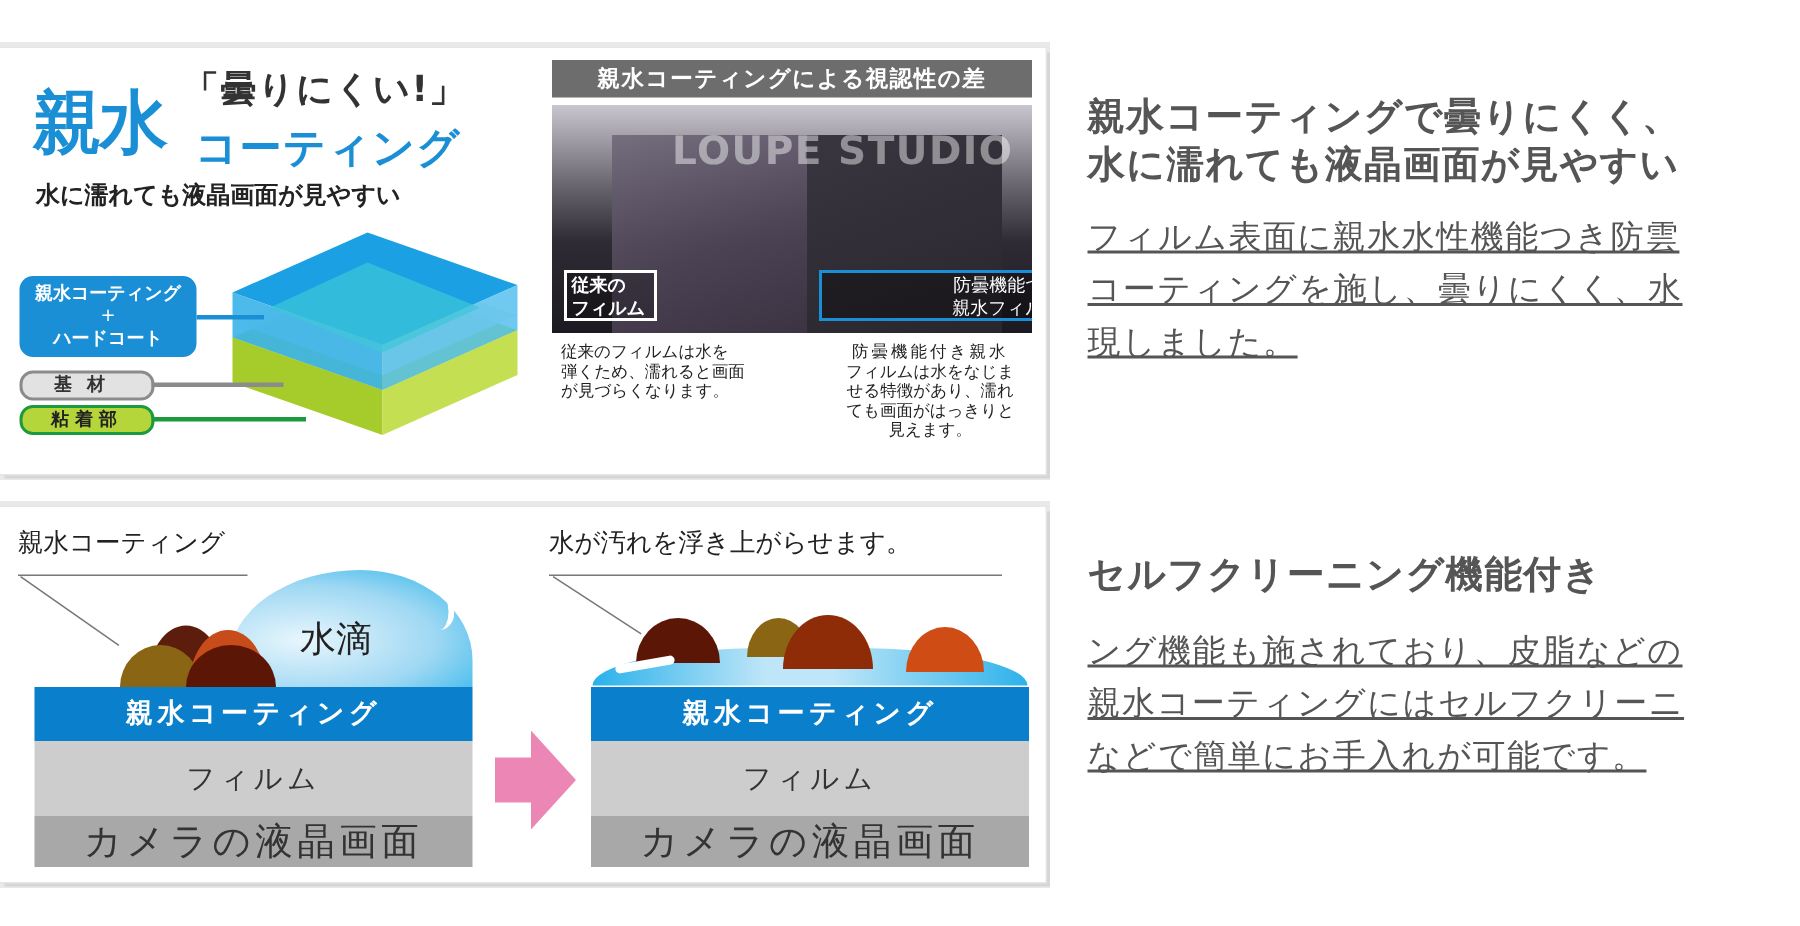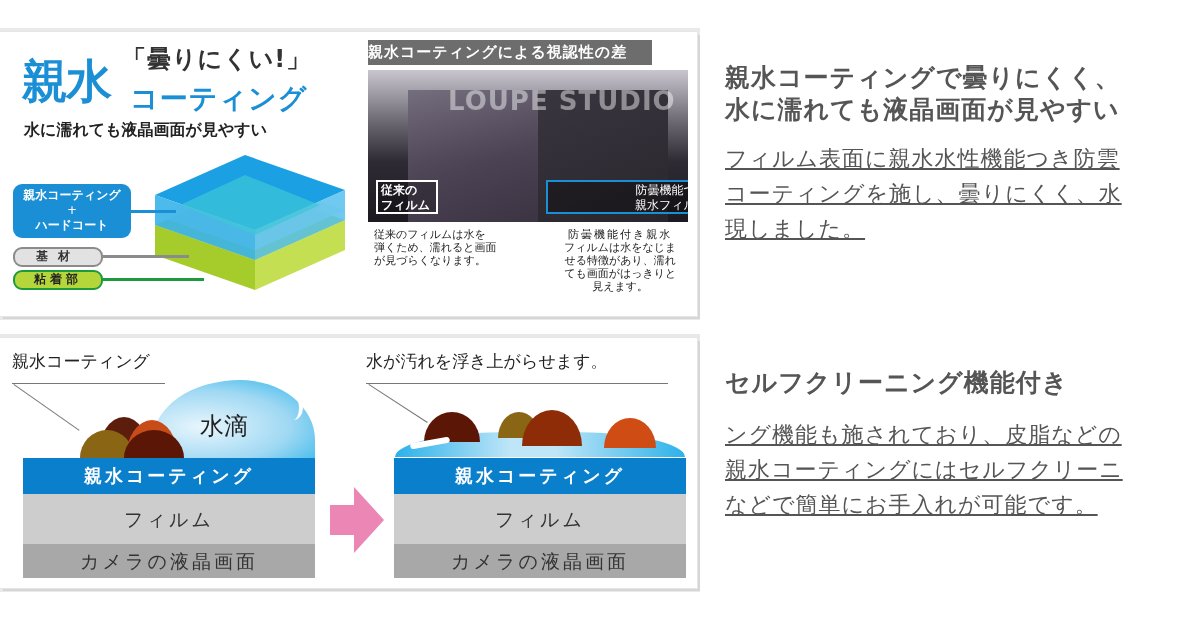--- a/index.html
+++ b/index.html
@@ -23,42 +23,42 @@
 
   .layer-label {
     position: absolute; font-weight: bold; text-align: center; border-radius: 9px;
   }
   .ll-coat { left: 13px; top: 184px; width: 118px; height: 54px; background: #1a8fd6; color: #fff; font-size: 12px; line-height: 15px; padding-top: 4px; box-sizing: border-box; }
   .ll-base { left: 13px; top: 247px; width: 86px; height: 16px; background: #e2e2e2; border: 2px solid #8b8b8b; color: #333; font-size: 12px; line-height: 14px; letter-spacing: 10px; }
   .ll-adh { left: 13px; top: 270px; width: 86px; height: 16px; background: #b5d63b; border: 2px solid #1d9a3d; color: #222; font-size: 12px; line-height: 14px; letter-spacing: 4px; }
   .leader { position: absolute; height: 3px; }
 
   
-  .photo-title { position: absolute; left: 368px; top: 40px; width: 284px; height: 25px; background: #6d6d6d; color: #fff; font-size: 15px; font-weight: bold; text-align: left; line-height: 25px; letter-spacing: 1px; }
+  .photo-title { position: absolute; left: 368px; top: 40px; width: 320px; height: 25px; background: #6d6d6d; color: #fff; font-size: 15px; font-weight: bold; text-align: center; line-height: 25px; letter-spacing: 1px; }
   .photo { position: absolute; left: 368px; top: 70px; width: 320px; height: 152px; overflow: hidden;
     background: linear-gradient(180deg, #c9c6cf 0%, #6a6670 35%, #2f2b35 60%, #1c1a20 100%); }
   .photo-screen-left { position: absolute; left: 40px; top: 20px; width: 130px; height: 150px; background: linear-gradient(160deg, #6f6878 0%, #4f4658 50%, #3b3342 100%); opacity: .9; }
   .photo-screen-right { position: absolute; left: 170px; top: 20px; width: 130px; height: 150px; background: linear-gradient(160deg, #3a3640 0%, #27242b 100%); }
   .watermark { position: absolute; left: 80px; top: 16px; font-size: 26px; color: rgba(255,255,255,.45); font-weight: bold; letter-spacing: 1px; white-space: nowrap; }
   .photo-tag-left { position: absolute; left: 8px; top: 110px; width: 62px; height: 34px; border: 2px solid #fff; color: #fff; font-size: 12px; font-weight: bold; line-height: 15px; padding: 1px 3px; box-sizing: border-box; background: rgba(0,0,0,.25); }
   .photo-tag-right { position: absolute; left: 178px; top: 110px; width: 164px; height: 34px; border: 2px solid #1a8fd6; color: #fff; font-size: 12px; font-weight: normal; line-height: 15px; text-align: right; padding-top: 1px; box-sizing: border-box; background: rgba(0,0,0,.35); }
   .photo-cap { position: absolute; top: 228px; font-size: 11px; line-height: 13px; color: #222; }
 
   
   .r-head { position: absolute; left: 725px; font-size: 25px; font-weight: bold; color: #555; line-height: 32px; letter-spacing: 1px; }
   .r-body { position: absolute; left: 725px; width: 460px; font-size: 22px; color: #555; line-height: 35px; letter-spacing: 1px; text-decoration: underline; }
 
   
   .callout { position: absolute; font-size: 17px; color: #222; }
   .uline { position: absolute; height: 1px; background: #777; }
   .diag-line { position: absolute; height: 1px; background: #777; transform-origin: 0 0; }
   .stack-coat, .stack-film, .stack-lcd { position: absolute; text-align: center; }
   .stack-coat { background: #0a7fcc; color: #fff; font-size: 18px; font-weight: bold; letter-spacing: 3px; }
   .stack-film { background: #cdcdcd; color: #333; font-size: 19px; letter-spacing: 3px; }
-  .stack-lcd { background: #a8a8a8; color: #333; font-size: 19px; letter-spacing: 3px; }
+  .stack-lcd { background: #a8a8a8; color: #333; font-size: 25px; letter-spacing: 3px; }
   .blob { position: absolute; border-radius: 50% 50% 0 0 / 100% 100% 0 0; }
   .droplet { position: absolute; left: 153px; top: 380px; width: 162px; height: 78px;
     border-radius: 70% 60% 0 0 / 100% 100% 0 0;
     background: radial-gradient(ellipse at 30% 60%, #e8f6fd 0%, #9fd8f3 55%, #26b3ea 100%); }
   .droplet-label { position: absolute; left: 200px; top: 410px; font-size: 24px; color: #222; }
   .water-film { position: absolute; left: 395px; top: 432px; width: 290px; height: 25px;
     border-radius: 40% 40% 0 0 / 100% 100% 0 0;
     background: linear-gradient(90deg, #29b1ea 0%, #bfe6f8 40%, #bfe6f8 55%, #2db2ea 100%); }
 </style>
 </head>

